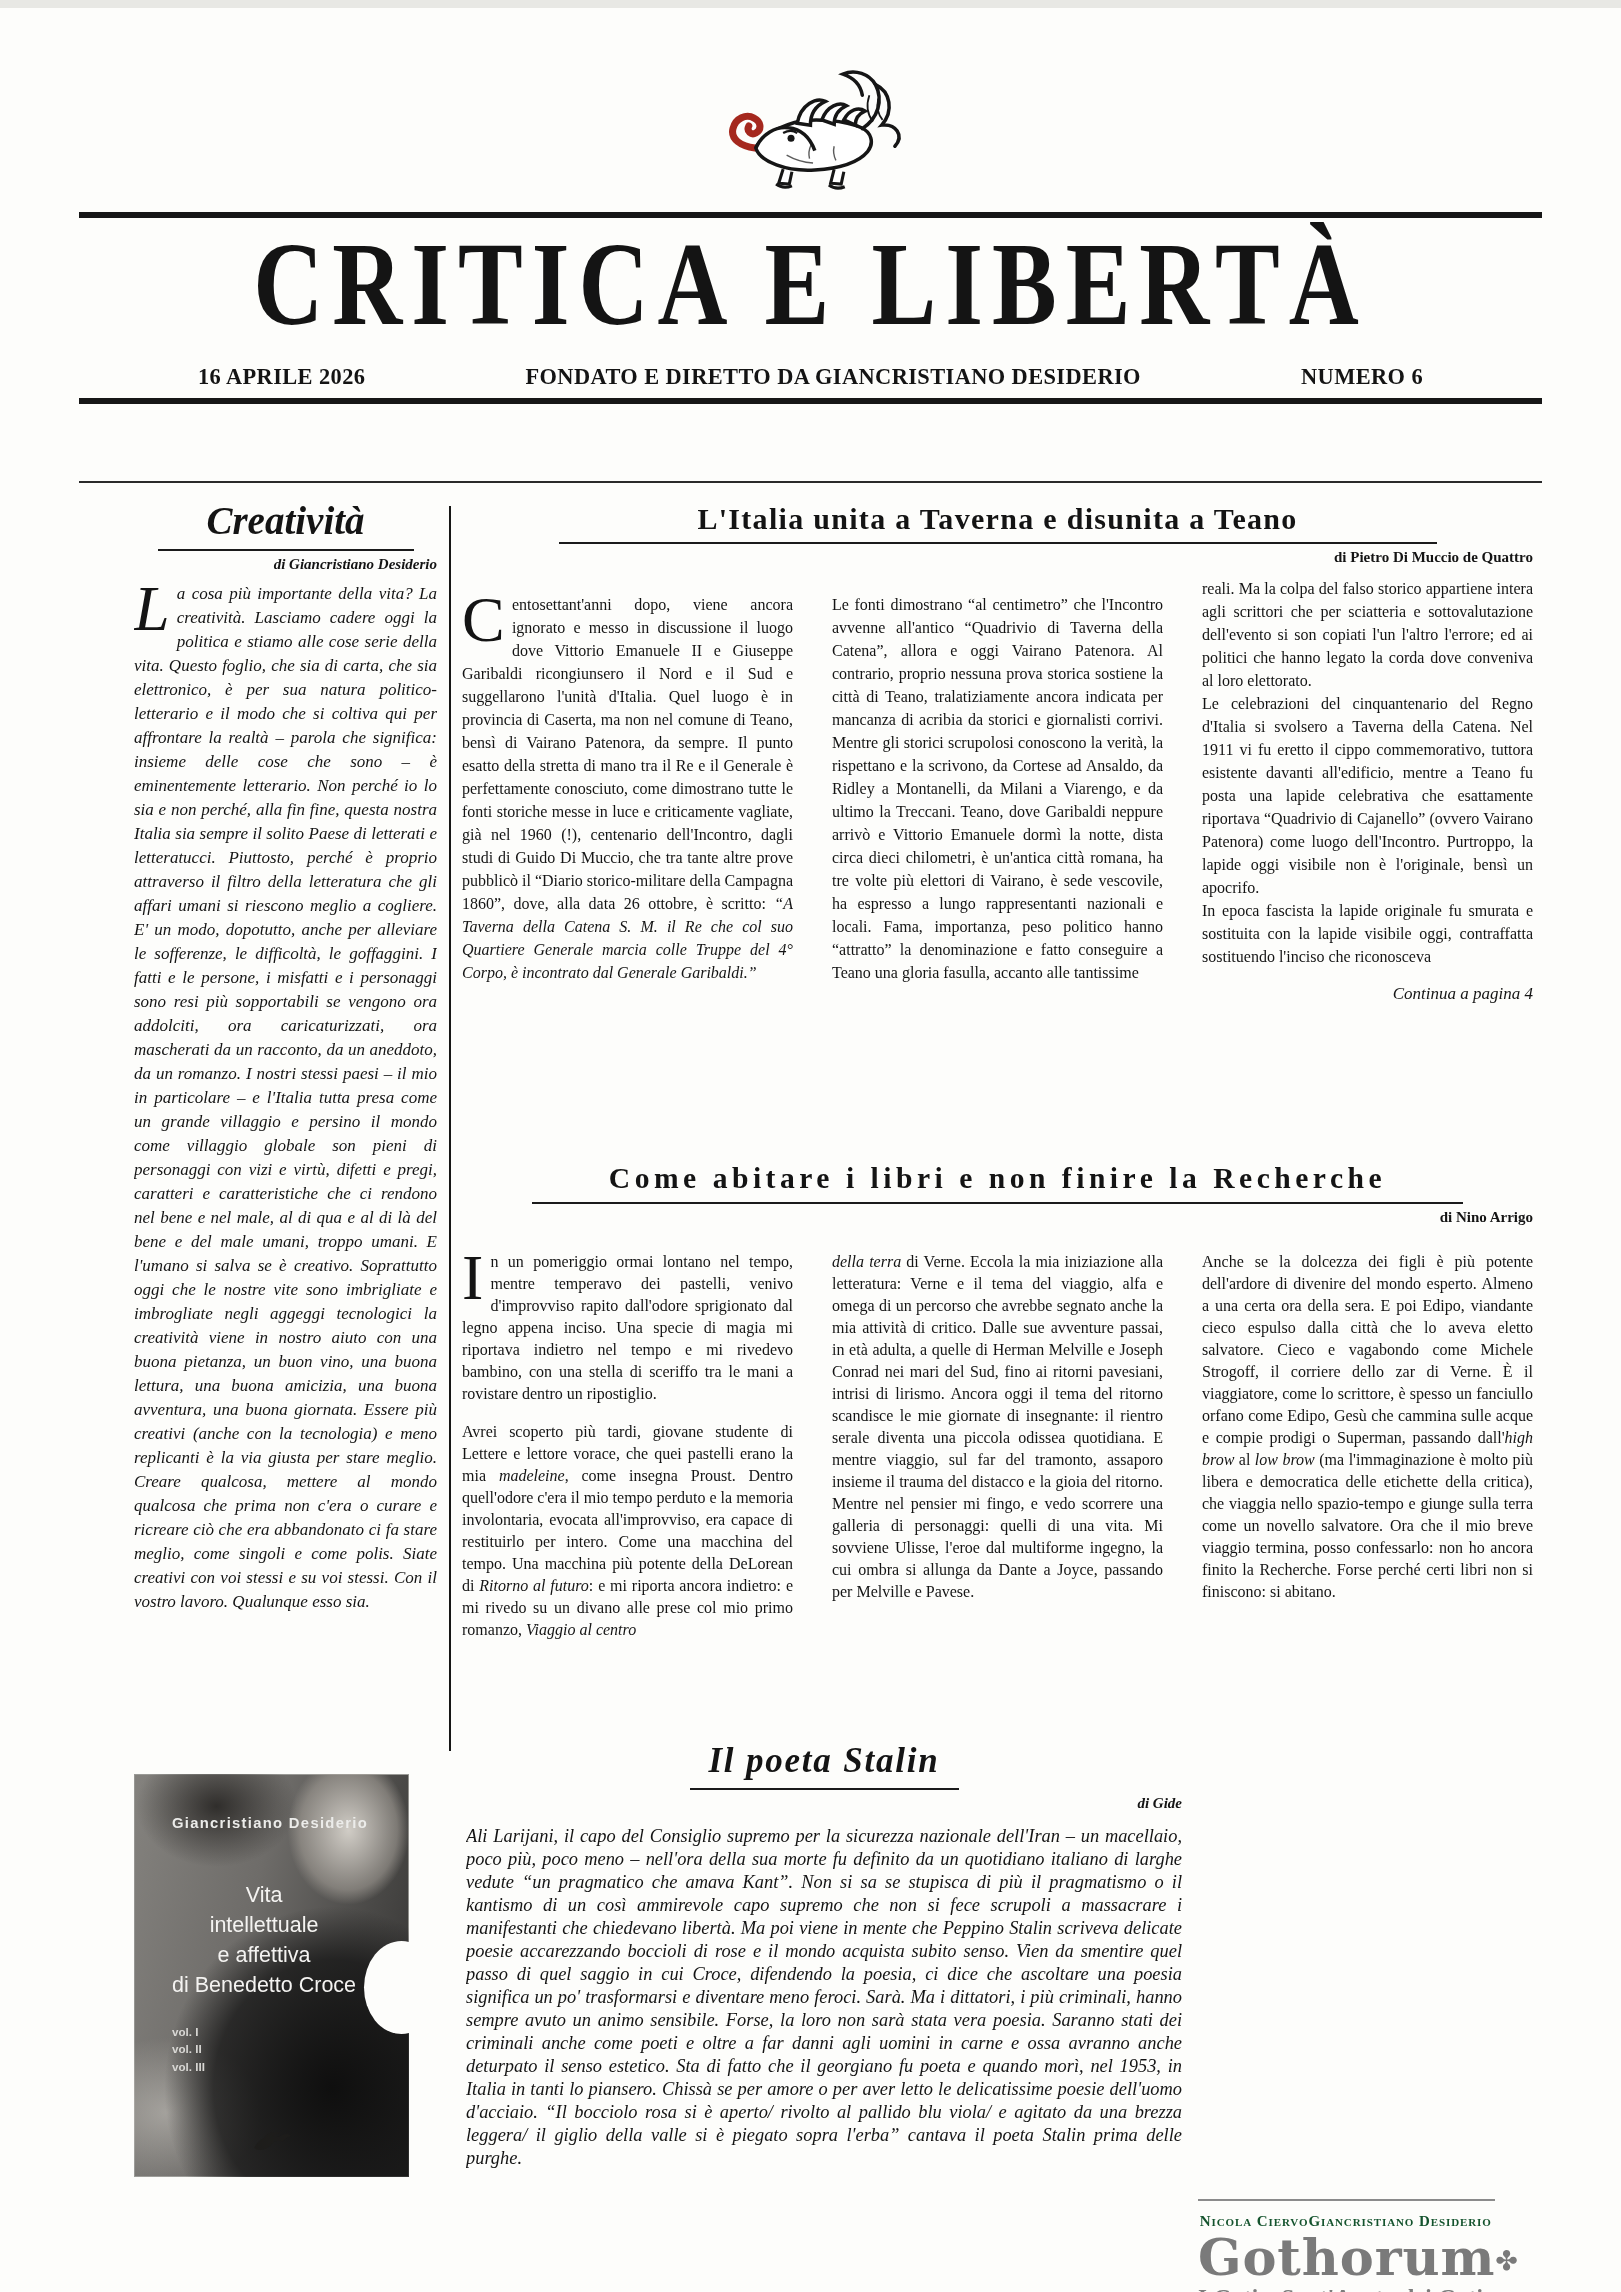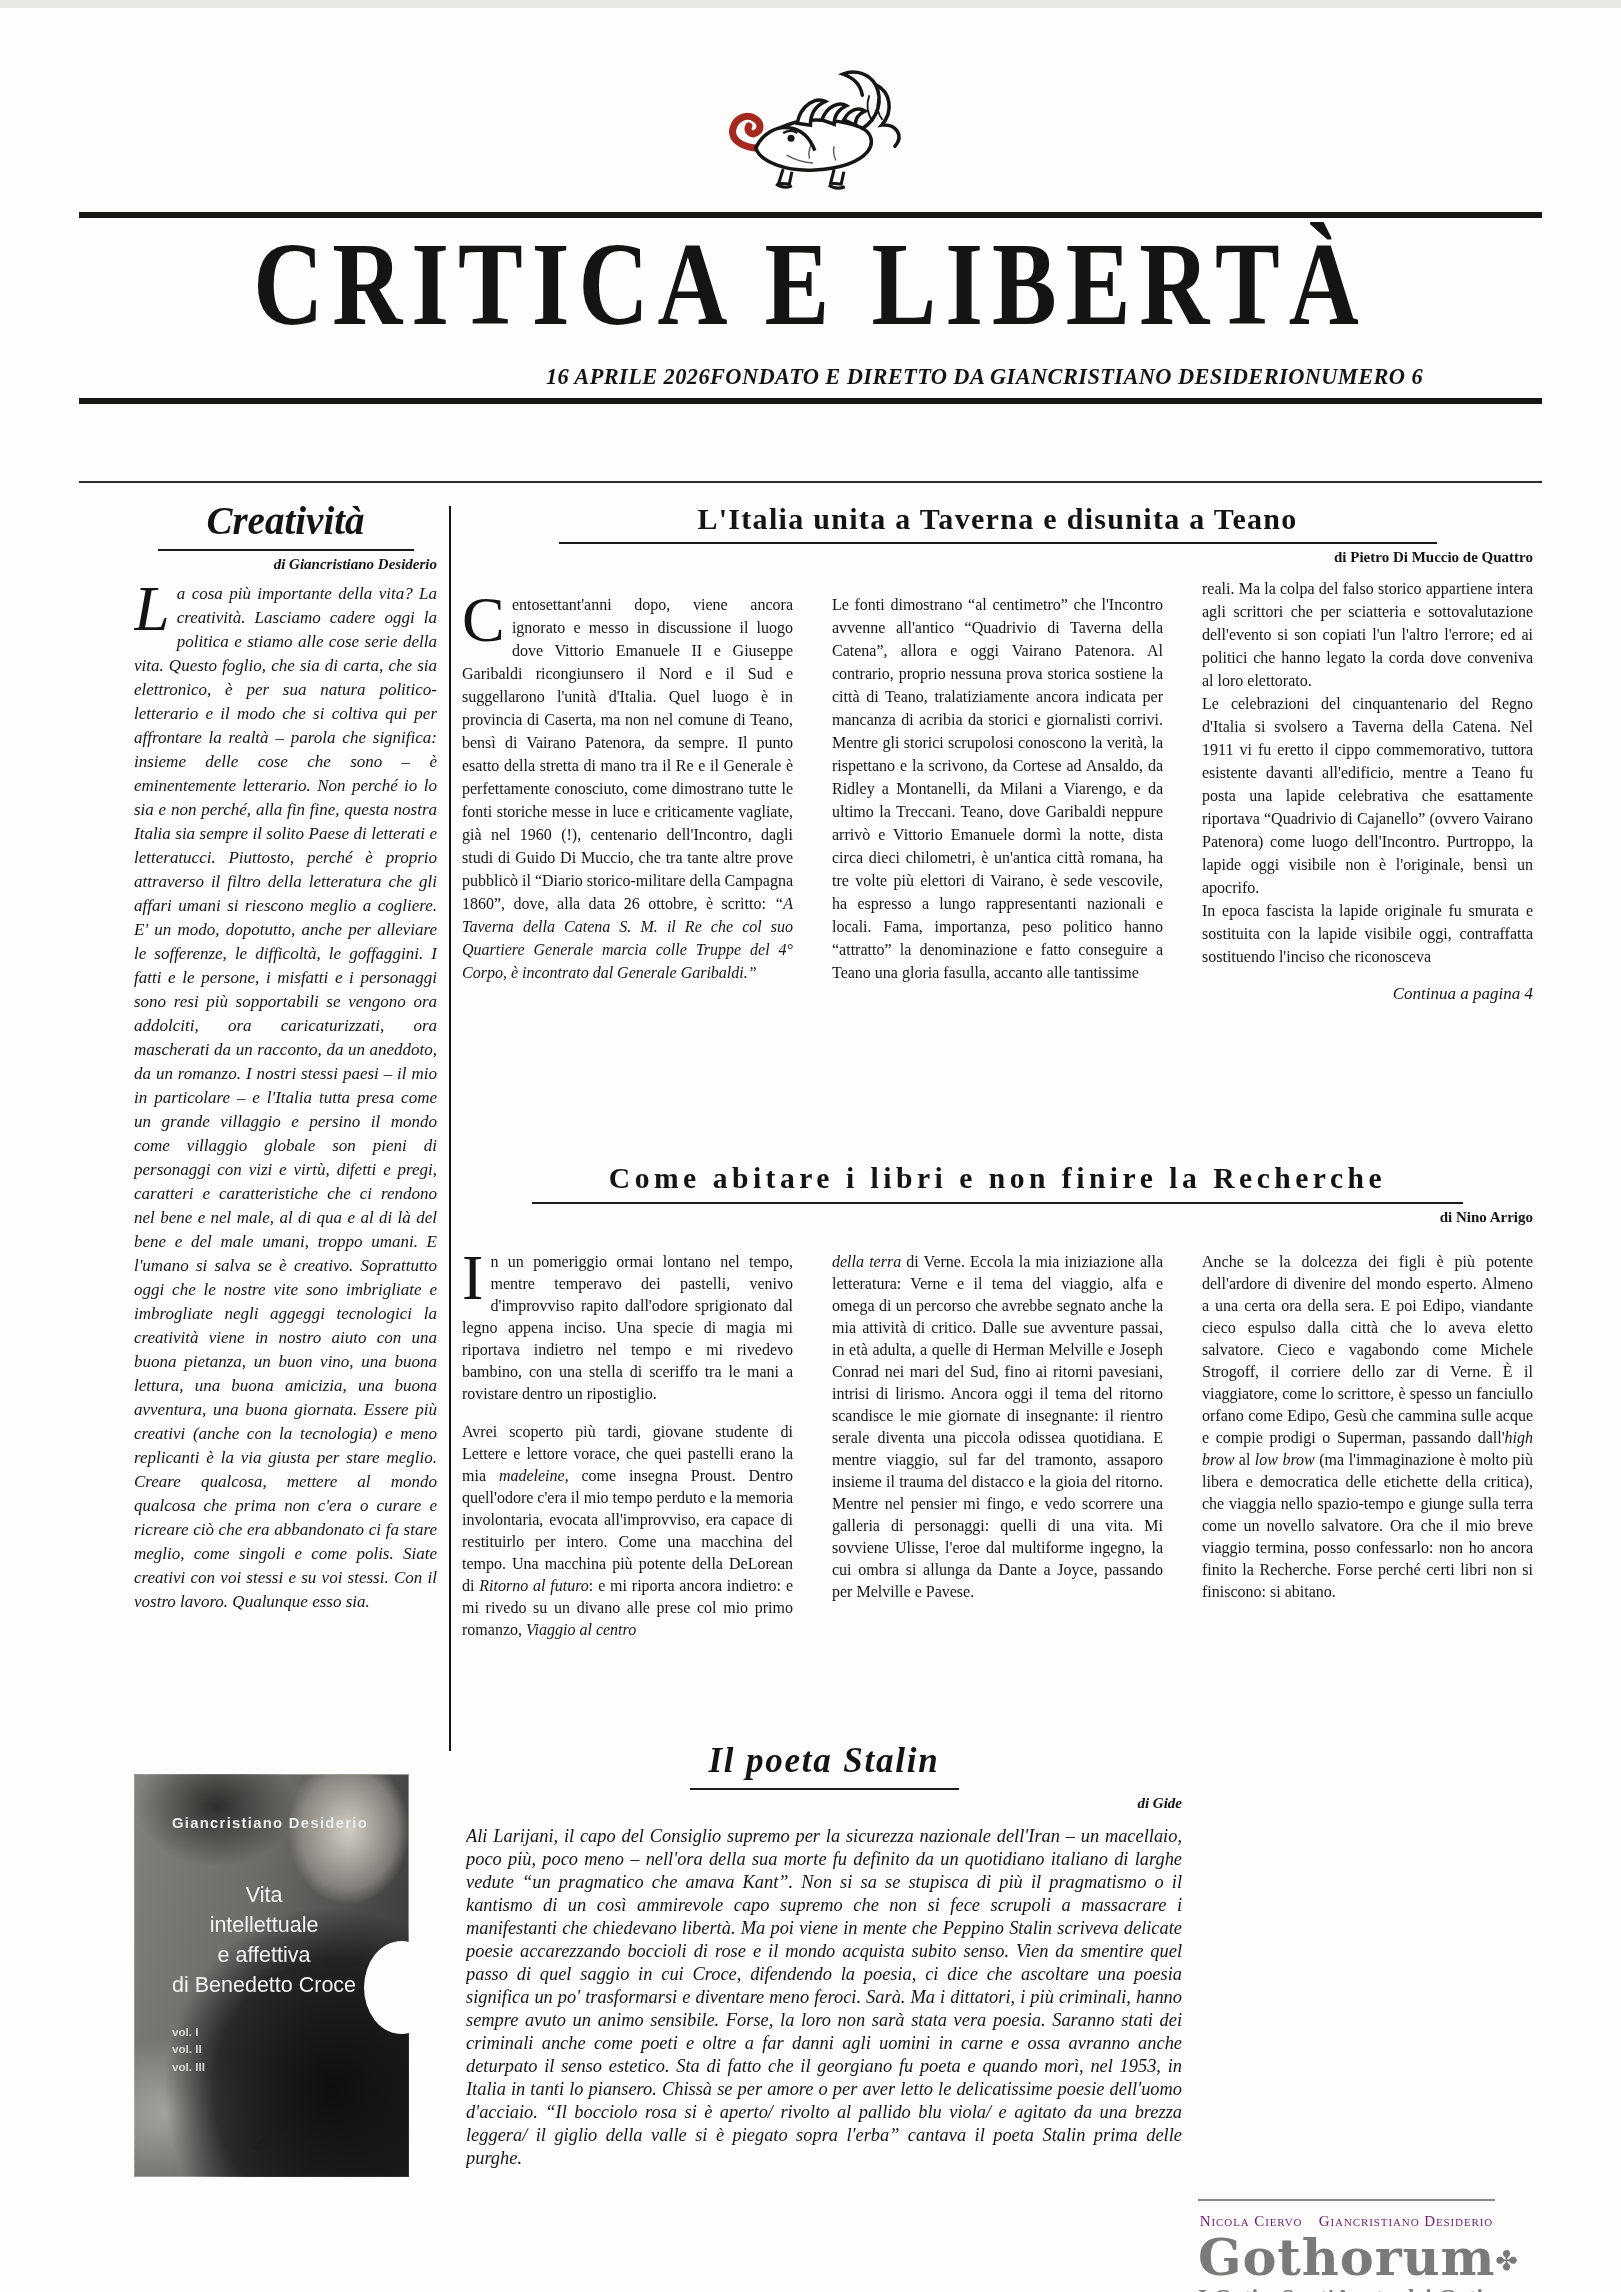--- a/index.html
+++ b/index.html
@@ -7,22 +7,22 @@
         font-family:"Liberation Serif","DejaVu Serif",serif;color:#141414;overflow:hidden;}
   .rule-thick{position:absolute;left:79px;right:79px;height:6.3px;background:#171717;}
   .rule-thin{position:absolute;left:79px;right:79px;height:1.8px;background:#2a2a2a;}
 
   
   .logo-wrap{position:absolute;top:52px;left:50%;transform:translateX(-52%);}
   .np-title{position:absolute;top:217px;left:0;width:100%;text-align:center;
             font-size:97px;font-weight:700;letter-spacing:9px;line-height:1;
             transform:scaleY(1.22);transform-origin:top center;white-space:nowrap;}
   .dateline{position:absolute;top:356px;left:134px;right:134px;padding:0 64px;
-            display:flex;justify-content:flex-end;align-items:baseline;
-            font-weight:700;font-size:22.4px;letter-spacing:0.4px;white-space:nowrap;font-style:italic;}
+            display:flex;justify-content:space-between;align-items:baseline;
+            font-weight:700;font-size:22.4px;letter-spacing:0.4px;white-space:nowrap;}
   .subtitle-row{position:absolute;top:405px;left:134px;right:134px;padding:0 52px;
             display:flex;justify-content:space-between;align-items:baseline;
             font-style:italic;font-size:39px;white-space:nowrap;}
   .subtitle-row span{transform:scaleX(.94);transform-origin:left;}
 
   
   .abs{position:absolute;}
   .divider-v{position:absolute;left:449px;top:498px;width:1.8px;height:1245px;background:#161616;}
 
   h2.side-head{margin:0;text-align:center;font-size:39px;font-weight:700;line-height:1.05;}
@@ -58,22 +58,22 @@
                    font-weight:700;font-size:14.8px;letter-spacing:1.3px;color:#ececea;}
   .cover .c-title{position:absolute;left:38px;top:106px;font-family:"Liberation Sans",sans-serif;
                   font-weight:400;font-size:21.5px;line-height:1.4;color:#f4f3f1;text-align:center;}
   .cover .c-vols{position:absolute;left:38px;top:249px;font-family:"Liberation Sans",sans-serif;
                  font-weight:700;font-size:11.6px;line-height:1.5;color:#d9d8d5;}
   .cover .c-pegasus{position:absolute;left:50%;bottom:19.7px;transform:translateX(-50%);opacity:.85;}
 
   
   .goth{width:297px;height:383px;position:relative;color:#767676;}
   .goth .g-rule{height:1.8px;background:#8b8b8b;margin-bottom:12.5px;}
-  .goth .g-authors{display:flex;justify-content:space-between;font-variant:small-caps;
-                   font-weight:400;font-size:15px;letter-spacing:0.9px;color:#701a75;padding:0 1.8px;}
+  .goth .g-authors{display:flex;font-variant:small-caps;
+                   font-weight:700;font-size:15px;letter-spacing:0.9px;color:#14532d;padding:0 1.8px;}
   .goth .g-title{font-family:"DejaVu Serif",serif;font-weight:700;font-size:51px;line-height:1;
                  color:#7a7a7a;letter-spacing:0.9px;margin-top:1.8px;}
   .goth .g-orn{font-family:"DejaVu Sans",sans-serif;font-size:27px;vertical-align:5.4px;color:#7a7a7a;}
   .goth .g-sub{font-size:23px;font-weight:700;color:#7d7d7d;margin-top:1.8px;letter-spacing:0.4px;}
 </style>
 </head>
 <body>
 
 <div class="page">
 

